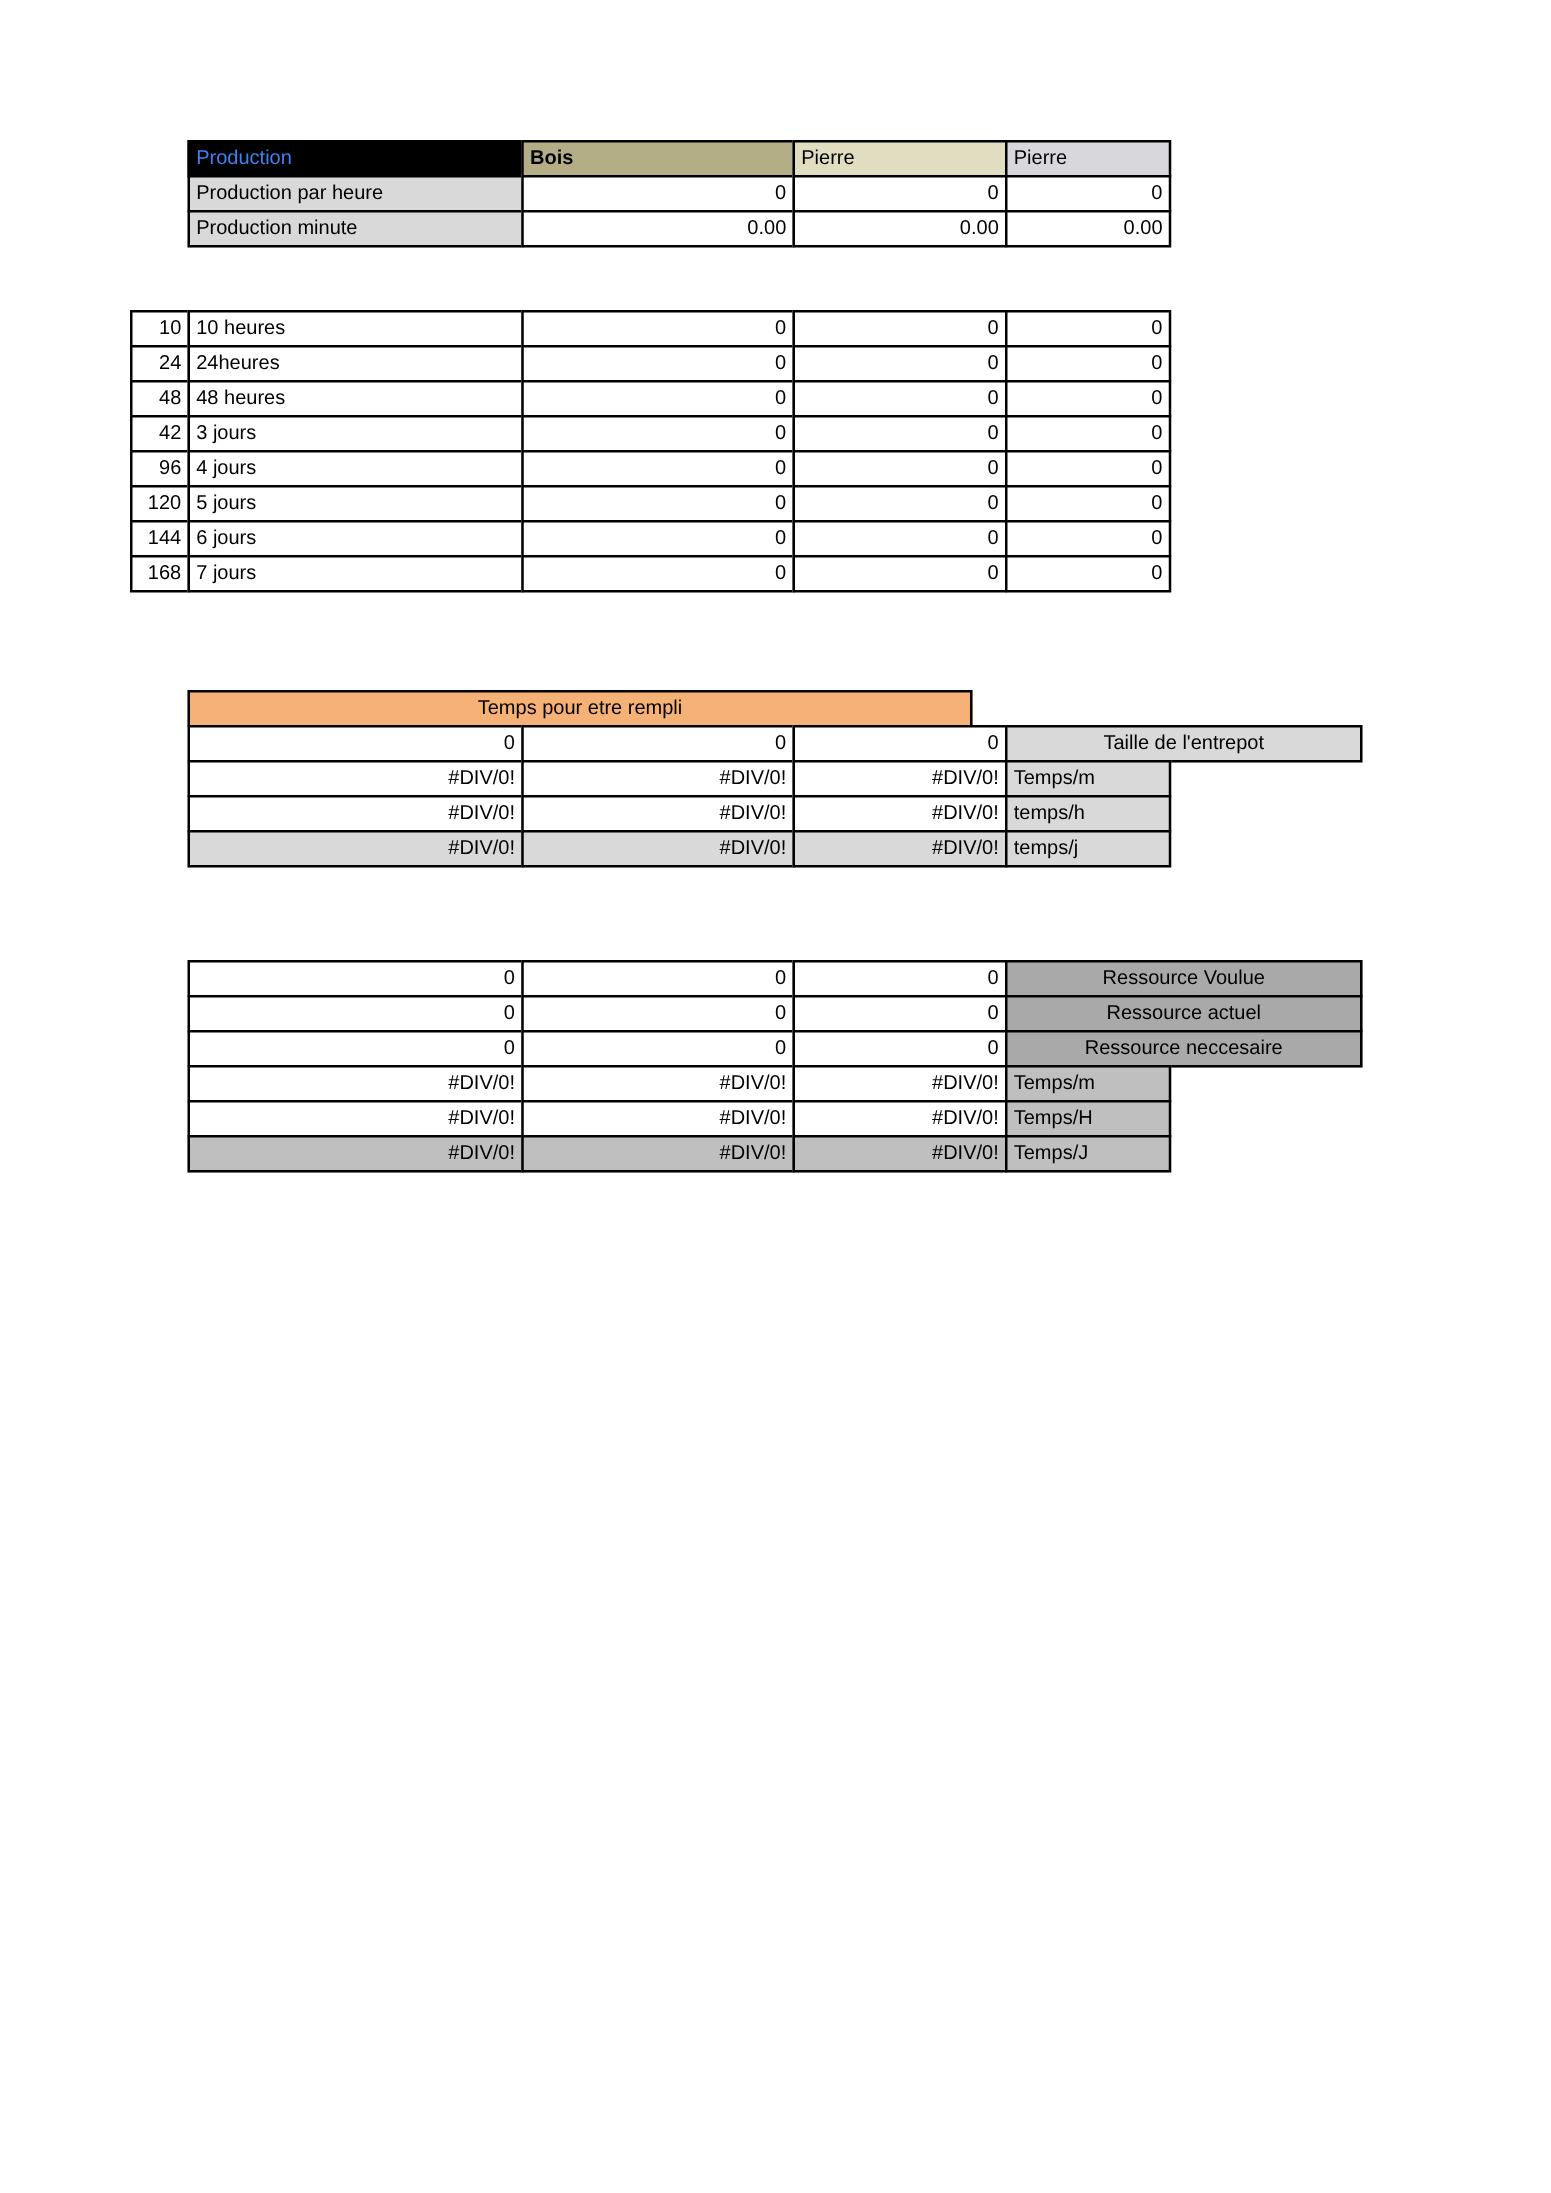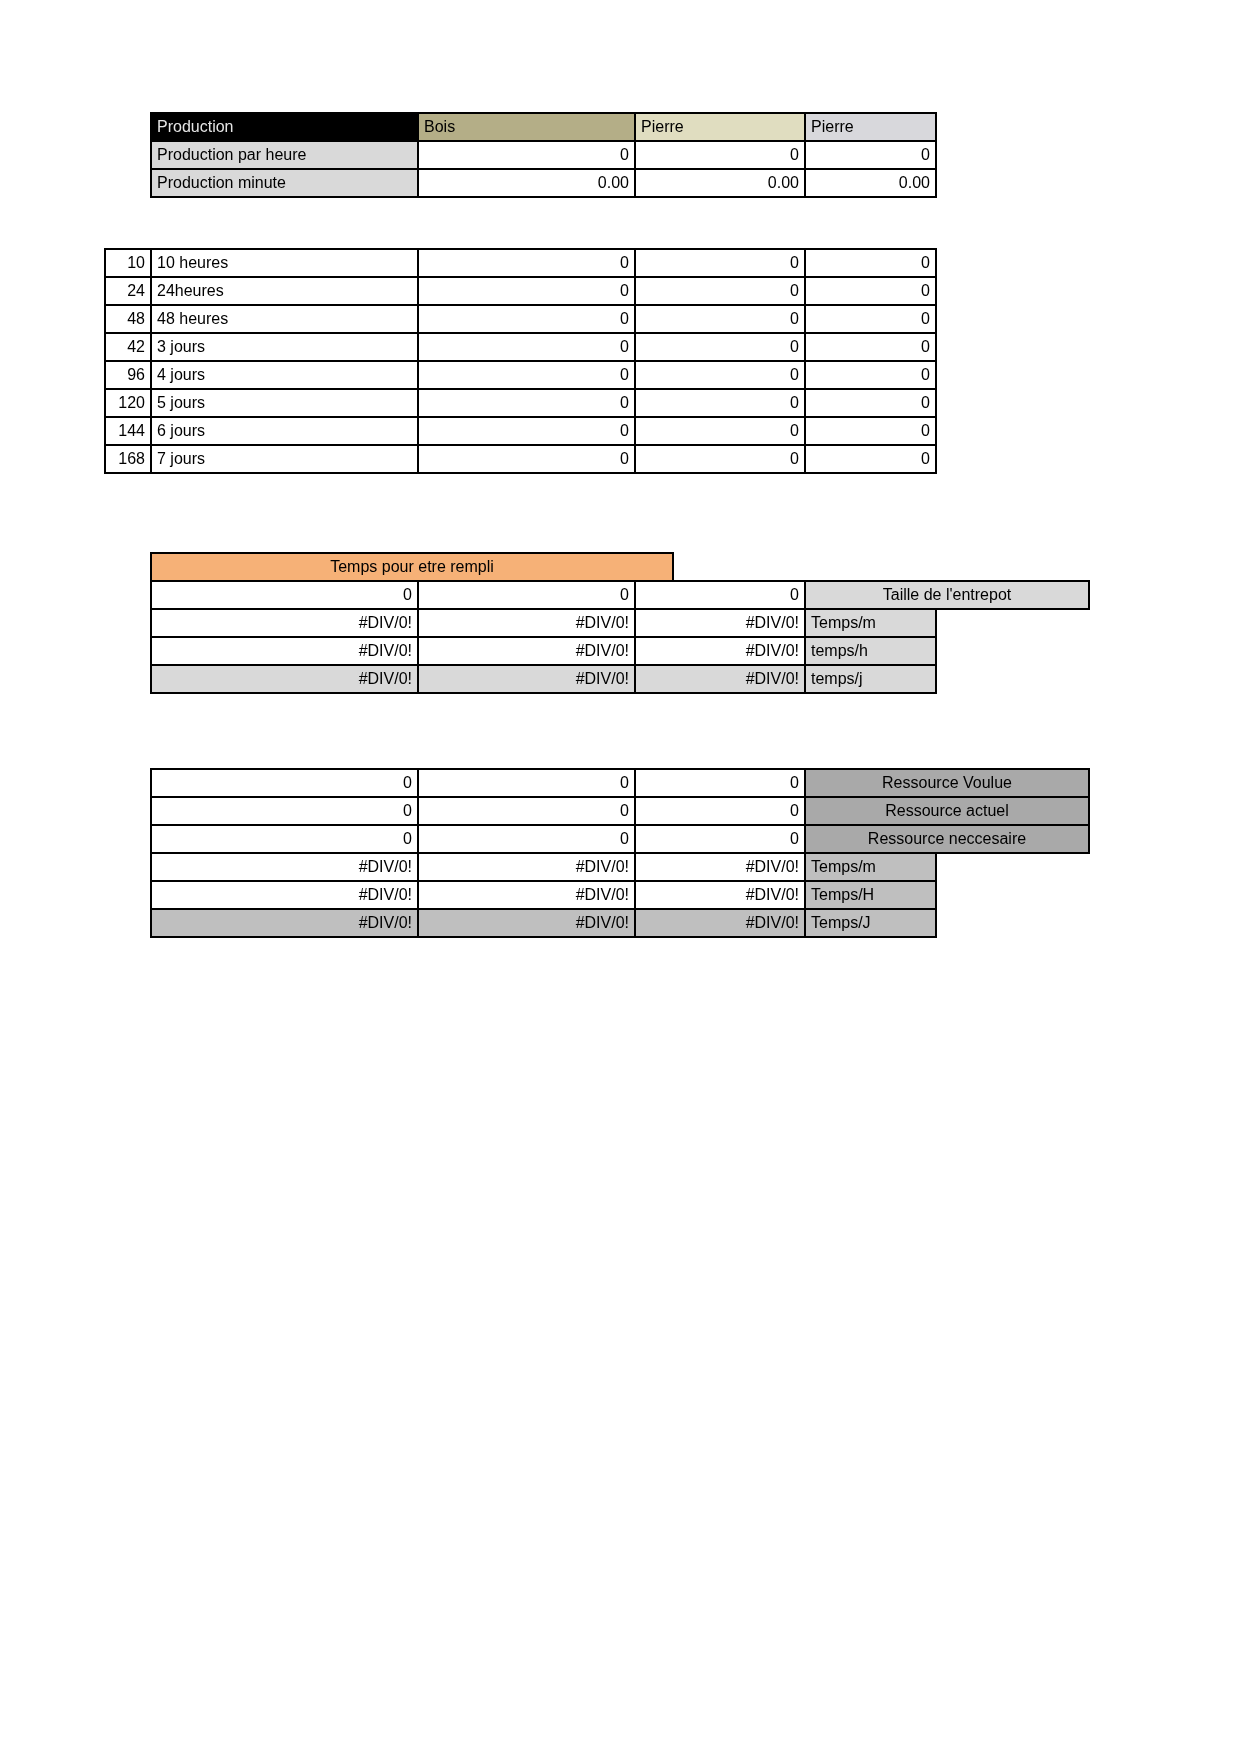--- a/index.html
+++ b/index.html
@@ -18,25 +18,25 @@
   }
   .cell + .cell{margin-left:-2px;}
   .r{justify-content:flex-end;}
   .c{justify-content:center;}
   
   .cNum{width:48px;}
   .cLabel{width:269px;}
   .cBois{width:219px;}
   .cPierre{width:172px;}
   .cArgent{width:133px;}
-  .cTitle{width:524px;}
+  .cTitle{width:628px;}
   .cWide{width:286px;}
   
-  .bgBlack{background:var(--black-header-bg,#000);color:#e5e5e5;}
-  .bgBois{background:var(--bois-header-bg,#b4ae87);}
+  .bgBlack{background:var(--black-header-bg,#000);color:#3b82f6;}
+  .bgBois{background:var(--bois-header-bg,#b4ae87);font-weight:bold;}
   .bgPierre{background:var(--pierre-header-bg,#e0ddc0);}
   .bgArgent{background:var(--argent-header-bg,#d8d8dc);}
   .bgLabel{background:var(--row-label-bg,#d9d9d9);}
   .bgOrange{background:var(--section-header-bg,#f6b177);}
   .bgLight{background:var(--light-label-bg,#d9d9d9);}
   .bgMid{background:var(--mid-label-bg,#a9a9a9);}
   .bgDark{background:var(--dark-label-bg,#bfbfbf);}
 </style>
 </head>
 <body>

